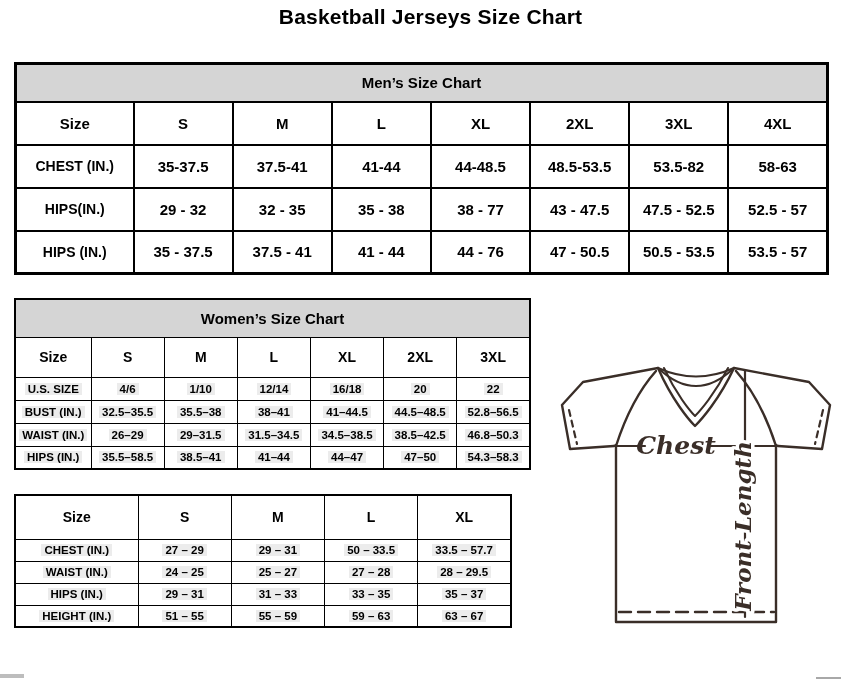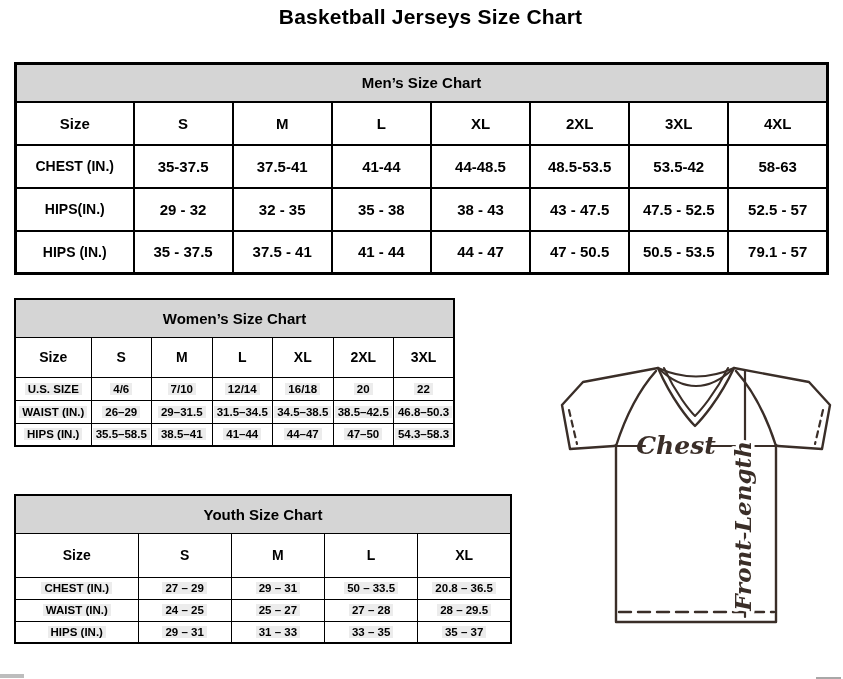--- a/index.html
+++ b/index.html
@@ -7,21 +7,21 @@
        font-family:"Liberation Sans",sans-serif;color:#000;}
   .page-title{position:absolute;top:5px;left:0;width:100%;text-align:center;
        font-size:21px;font-weight:700;letter-spacing:.2px;margin-left:9px;}
   table.tbl{border-collapse:collapse;table-layout:fixed;position:absolute;background:#fff;}
   .tbl th,.tbl td{text-align:center;vertical-align:middle;font-weight:700;padding:0;overflow:hidden;}
   
   #mens{left:14px;top:62px;width:815px;border:3px solid #000;}
   #mens th,#mens td{border:2px solid #000;font-size:15px;}
   #mens td.lbl{font-size:14px;}
   
-  #womens{left:14px;top:298px;width:441px;border:2px solid #000;}
+  #womens{left:14px;top:298px;width:517px;border:2px solid #000;}
   #youth{left:14px;top:494px;width:498px;border:2px solid #000;}
   #womens th,#womens td,#youth th,#youth td{border:1.5px solid #000;}
   #womens th,#youth th{font-size:14px;}
   #womens td,#youth td{font-size:11.5px;}
   .cap{background:#d5d5d5;font-size:15px !important;}
   .h38{height:38px}.h43{height:43px}.h40{height:40px}.h23{height:23px}.h44{height:44px}.h22{height:22px}
   .hl{background:#ececec;padding:0 3px;white-space:nowrap;}
   .jersey{position:absolute;left:553px;top:358px;width:290px;height:321px;}
   .sb{position:absolute;background:#bdbdbd;}
   #sb-left{left:0;top:674px;width:24px;height:4px;}
@@ -57,42 +57,42 @@
     <th>3XL</th>
     <th>4XL</th>
   </tr>
   <tr class="h43">
     <td class="lbl">CHEST (IN.)</td>
     <td>35-37.5</td>
     <td>37.5-41</td>
     <td>41-44</td>
     <td>44-48.5</td>
     <td>48.5-53.5</td>
-    <td>53.5-42</td>
+    <td>53.5-82</td>
     <td>58-63</td>
   </tr>
   <tr class="h43">
     <td class="lbl">HIPS(IN.)</td>
     <td>29 - 32</td>
     <td>32 - 35</td>
     <td>35 - 38</td>
-    <td>38 - 43</td>
+    <td>38 - 77</td>
     <td>43 - 47.5</td>
     <td>47.5 - 52.5</td>
     <td>52.5 - 57</td>
   </tr>
   <tr class="h43">
     <td class="lbl">HIPS (IN.)</td>
     <td>35 - 37.5</td>
     <td>37.5 - 41</td>
     <td>41 - 44</td>
-    <td>44 - 47</td>
+    <td>44 - 76</td>
     <td>47 - 50.5</td>
     <td>50.5 - 53.5</td>
-    <td>79.1 - 57</td>
+    <td>53.5 - 57</td>
   </tr>
 </tbody>
   </table>
 
 <table class="tbl" id="womens">
   <colgroup>
       <col style="width:76px">
       <col>
       <col>
       <col>
@@ -109,25 +109,34 @@
     <th>S</th>
     <th>M</th>
     <th>L</th>
     <th>XL</th>
     <th>2XL</th>
     <th>3XL</th>
   </tr>
   <tr class="h23">
     <td><span class="hl">U.S. SIZE</span></td>
     <td><span class="hl">4/6</span></td>
-    <td><span class="hl">7/10</span></td>
+    <td><span class="hl">1/10</span></td>
     <td><span class="hl">12/14</span></td>
     <td><span class="hl">16/18</span></td>
     <td><span class="hl">20</span></td>
     <td><span class="hl">22</span></td>
+  </tr>
+  <tr class="h23">
+    <td><span class="hl">BUST (IN.)</span></td>
+    <td><span class="hl">32.5–35.5</span></td>
+    <td><span class="hl">35.5–38</span></td>
+    <td><span class="hl">38–41</span></td>
+    <td><span class="hl">41–44.5</span></td>
+    <td><span class="hl">44.5–48.5</span></td>
+    <td><span class="hl">52.8–56.5</span></td>
   </tr>
   <tr class="h23">
     <td><span class="hl">WAIST (IN.)</span></td>
     <td><span class="hl">26–29</span></td>
     <td><span class="hl">29–31.5</span></td>
     <td><span class="hl">31.5–34.5</span></td>
     <td><span class="hl">34.5–38.5</span></td>
     <td><span class="hl">38.5–42.5</span></td>
     <td><span class="hl">46.8–50.3</span></td>
   </tr>
@@ -145,51 +154,55 @@
 
 <table class="tbl" id="youth">
   <colgroup>
       <col style="width:123px">
       <col>
       <col>
       <col>
       <col>
     </colgroup>
   <tbody>
-      <tr class="h38">
-        <td colspan="5" class="cap">Youth Size Chart</td>
-      </tr>
   <tr class="h44">
     <th>Size</th>
     <th>S</th>
     <th>M</th>
     <th>L</th>
     <th>XL</th>
   </tr>
   <tr class="h22">
     <td><span class="hl">CHEST (IN.)</span></td>
     <td><span class="hl">27 – 29</span></td>
     <td><span class="hl">29 – 31</span></td>
     <td><span class="hl">50 – 33.5</span></td>
-    <td><span class="hl">20.8 – 36.5</span></td>
+    <td><span class="hl">33.5 – 57.7</span></td>
   </tr>
   <tr class="h22">
     <td><span class="hl">WAIST (IN.)</span></td>
     <td><span class="hl">24 – 25</span></td>
     <td><span class="hl">25 – 27</span></td>
     <td><span class="hl">27 – 28</span></td>
     <td><span class="hl">28 – 29.5</span></td>
   </tr>
   <tr class="h22">
     <td><span class="hl">HIPS (IN.)</span></td>
     <td><span class="hl">29 – 31</span></td>
     <td><span class="hl">31 – 33</span></td>
     <td><span class="hl">33 – 35</span></td>
     <td><span class="hl">35 – 37</span></td>
   </tr>
+  <tr class="h22">
+    <td><span class="hl">HEIGHT (IN.)</span></td>
+    <td><span class="hl">51 – 55</span></td>
+    <td><span class="hl">55 – 59</span></td>
+    <td><span class="hl">59 – 63</span></td>
+    <td><span class="hl">63 – 67</span></td>
+  </tr>
 </tbody>
   </table>
 
 <svg class="jersey" viewBox="0 0 290 321" fill="none" stroke="#3a2e28" stroke-width="2.4" stroke-linejoin="round" stroke-linecap="round">
 
   <path d="M 105,10 L 30,24 L 9,47 L 17,91 L 61,88 L 63,87 L 63,264 L 223,264 L 223,87 L 225,88 L 269,91 L 277,47 L 256,24 L 181,10"></path>
 
   <path d="M 63,88 C 73,57 87,31 103,13"></path>
   <path d="M 223,88 C 213,57 199,31 183,13"></path>
 

